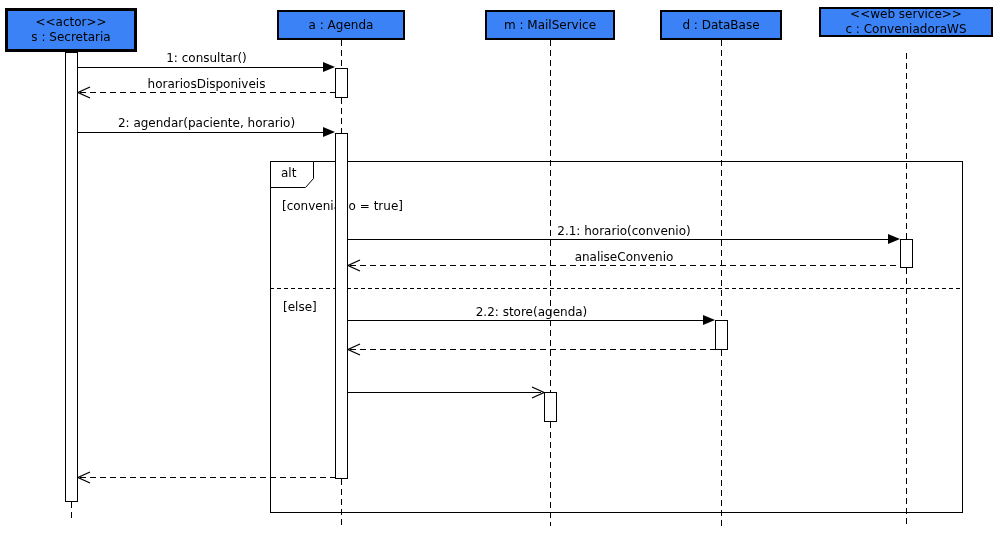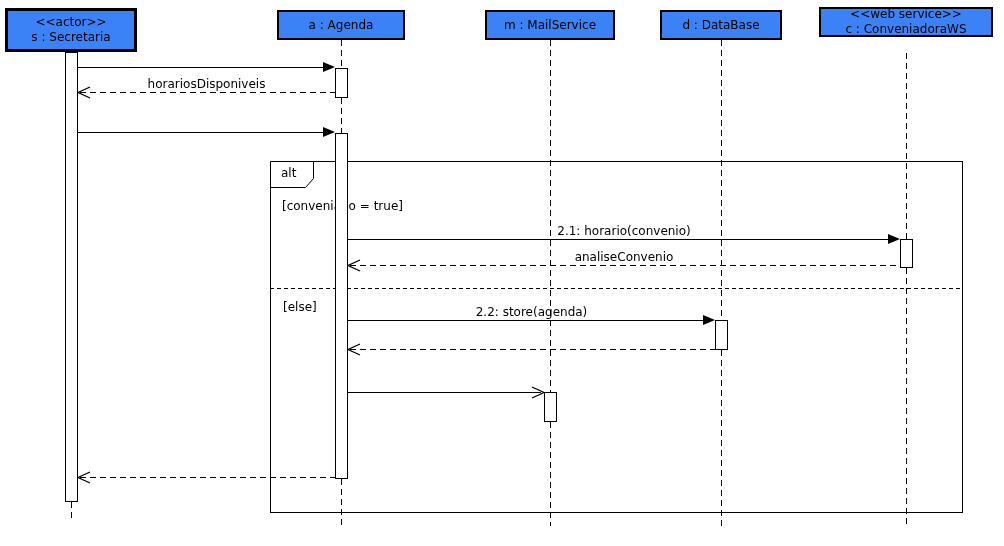--- a/index.html
+++ b/index.html
@@ -90,29 +90,31 @@
     <div>a : Agenda</div>
   </div>
   <div class="head" style="left:660px; top:10px; width:122px; height:30px;">
     <div>d : DataBase</div>
   </div>
   <div class="head" style="left:819px; top:7px; width:174px; height:30px;">
     <div>&lt;&lt;web service&gt;&gt;</div>
     <div>c : ConveniadoraWS</div>
   </div>
 
+  <div class="msg-label" style="left:78px; top:51px; width:257px;">1: consultar()</div>
   <div class="msg-line" style="left:78px; top:67px; width:246px;"></div>
   <div class="arrow-filled" style="left:323px; top:62px;"></div>
 
   <div class="msg-label" style="left:78px; top:77px; width:257px;">horariosDisponiveis</div>
   <div class="msg-dash" style="left:80px; top:92px; width:255px;"></div>
   <svg class="open-head" style="left:77px; top:86px;" width="14" height="13" viewBox="0 0 14 13">
     <path d="M13 1 L1 6.5 L13 12" fill="none" stroke="#000" stroke-width="1.3"></path>
   </svg>
 
+  <div class="msg-label" style="left:78px; top:116px; width:257px;">2: agendar(paciente, horario)</div>
   <div class="msg-line" style="left:78px; top:132px; width:246px;"></div>
   <div class="arrow-filled" style="left:323px; top:127px;"></div>
 
   <div class="msg-label" style="left:348px; top:224px; width:552px;">2.1: horario(convenio)</div>
   <div class="msg-line" style="left:348px; top:239px; width:541px;"></div>
   <div class="arrow-filled" style="left:888px; top:234px;"></div>
 
   <div class="msg-label" style="left:348px; top:250px; width:552px;">analiseConvenio</div>
   <div class="msg-dash" style="left:350px; top:265px; width:550px;"></div>
   <svg class="open-head" style="left:347px; top:259px;" width="14" height="13" viewBox="0 0 14 13">

